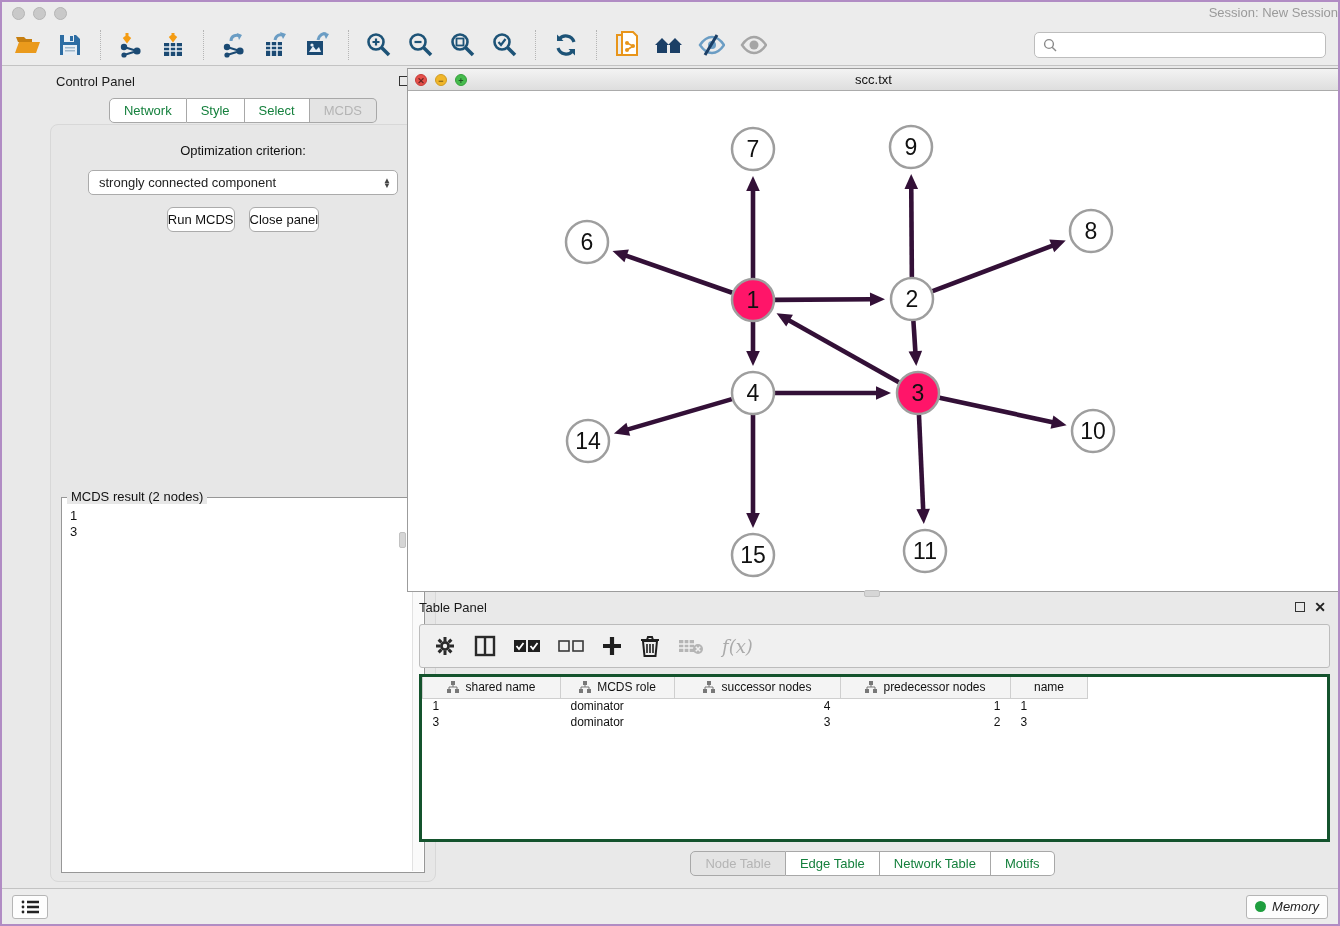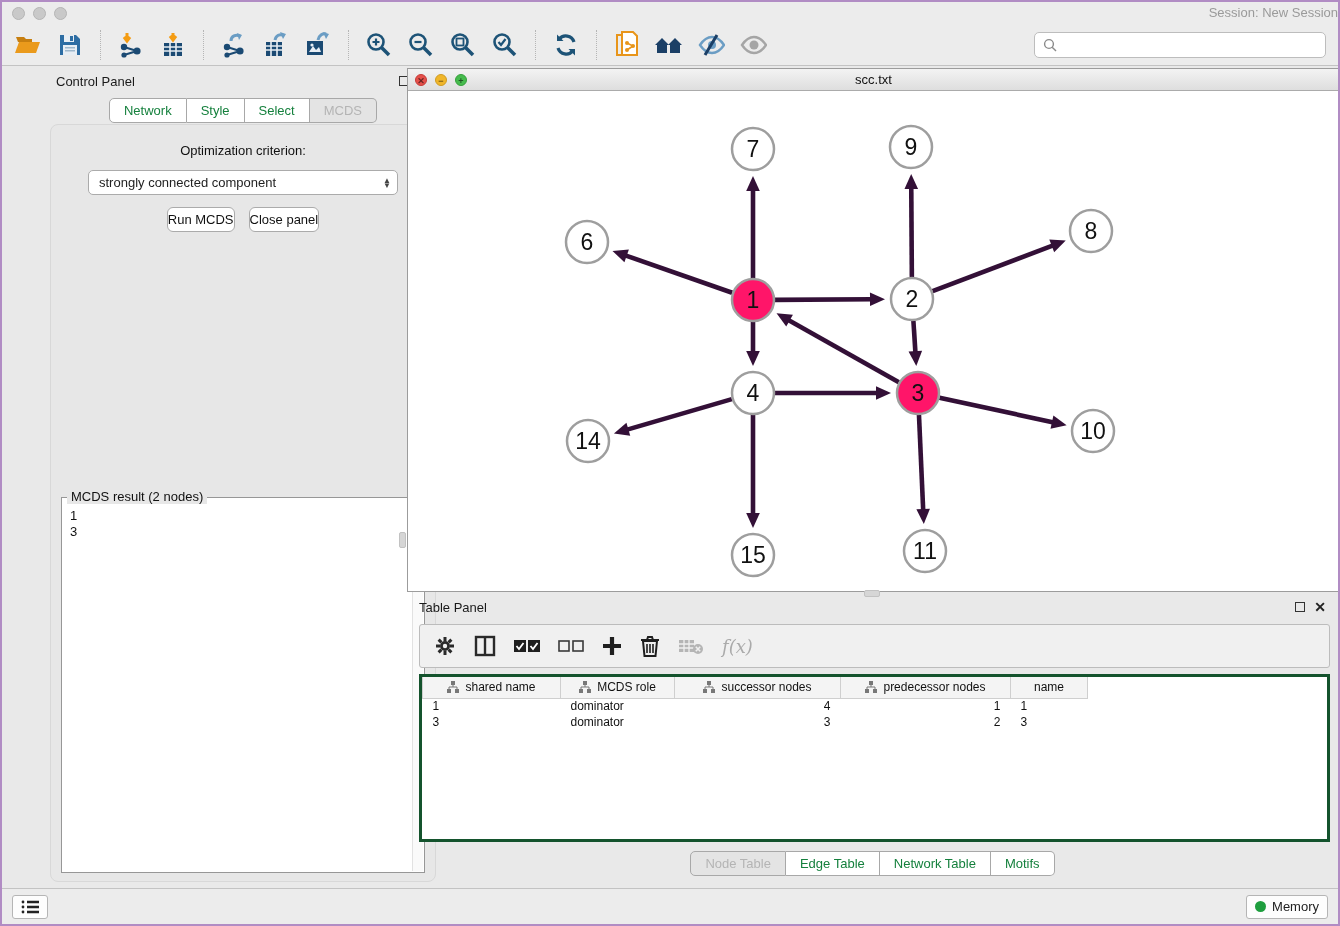--- a/index.html
+++ b/index.html
@@ -80,21 +80,21 @@
   .tp-tablewrap { position:absolute; left:12px; right:8px; top:80px; bottom:46px; background:#fff; border:3px solid #14532d; }
   table.datatable { border-collapse:collapse; table-layout:fixed; font-size:12px; }
   table.datatable th { background:#f4f4f4; border:1px solid #cfcfcf; border-top:none; font-weight:normal;
                        height:21px; text-align:center; color:#111; }
   table.datatable th .th-inner { display:flex; align-items:center; justify-content:center; gap:6px; }
   table.datatable td { height:16px; padding:0 10px; color:#111; }
   td.al { text-align:left; } td.ar { text-align:right; }
   .tp-tabs { position:absolute; left:0; right:0; bottom:12px; display:flex; justify-content:center;align-items:flex-end; }
   
   .statusbar { position:absolute; left:0; right:0; bottom:0; height:36px; background:#ececec;
-               border-top:1px solid #c3c3c3; display:flex; align-items:center; padding:0 10px; }
+               border-top:1px solid #c3c3c3; display:flex; align-items:center; padding:0 10px;font-style:italic; }
   .sb-btn { background:#fdfdfd; border:1px solid #b5b5b5; border-radius:3px; height:24px;
             display:flex; align-items:center; justify-content:center; padding:0 8px; gap:6px; font-size:13px; }
   .sb-spacer { flex:1; }
   .mem-dot { width:11px; height:11px; border-radius:50%; background:#1e9e3e; }
   svg { display:block; }
 </style>
 </head>
 <body>
 
 <div class="titlebar">

